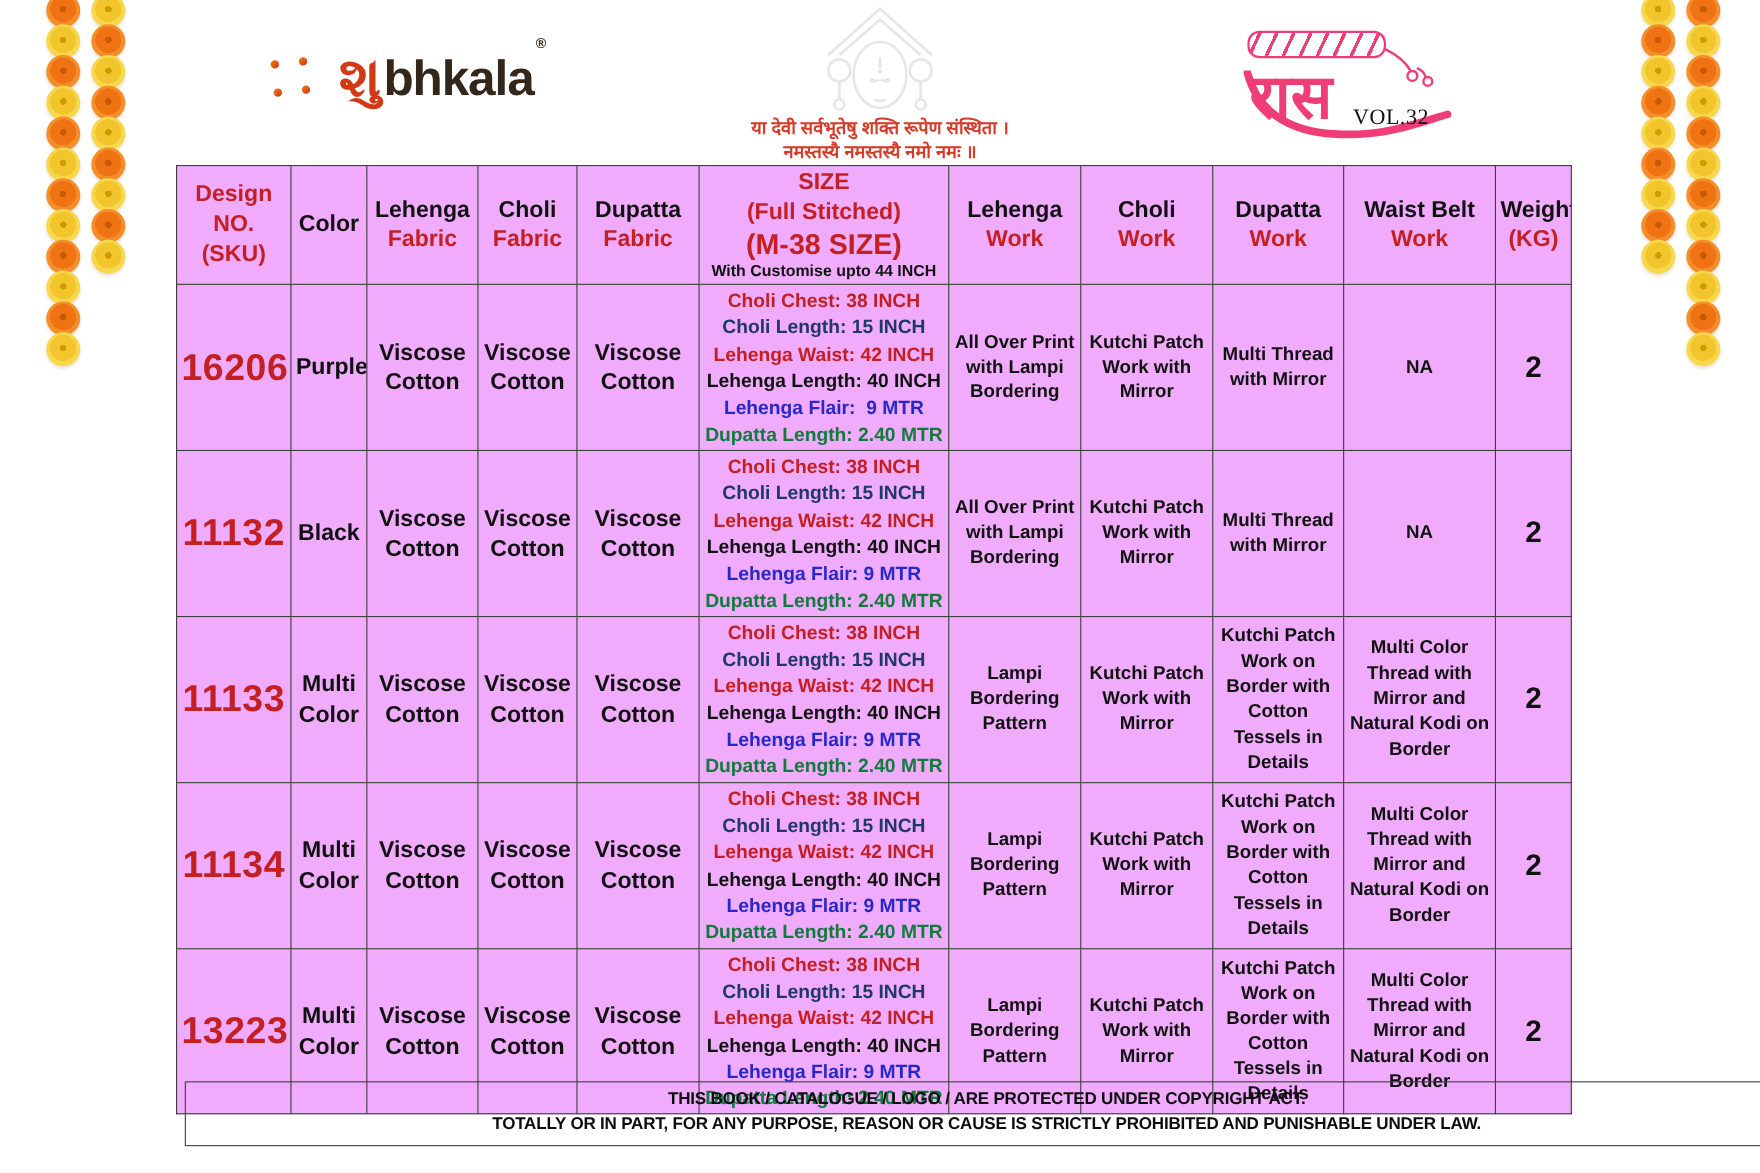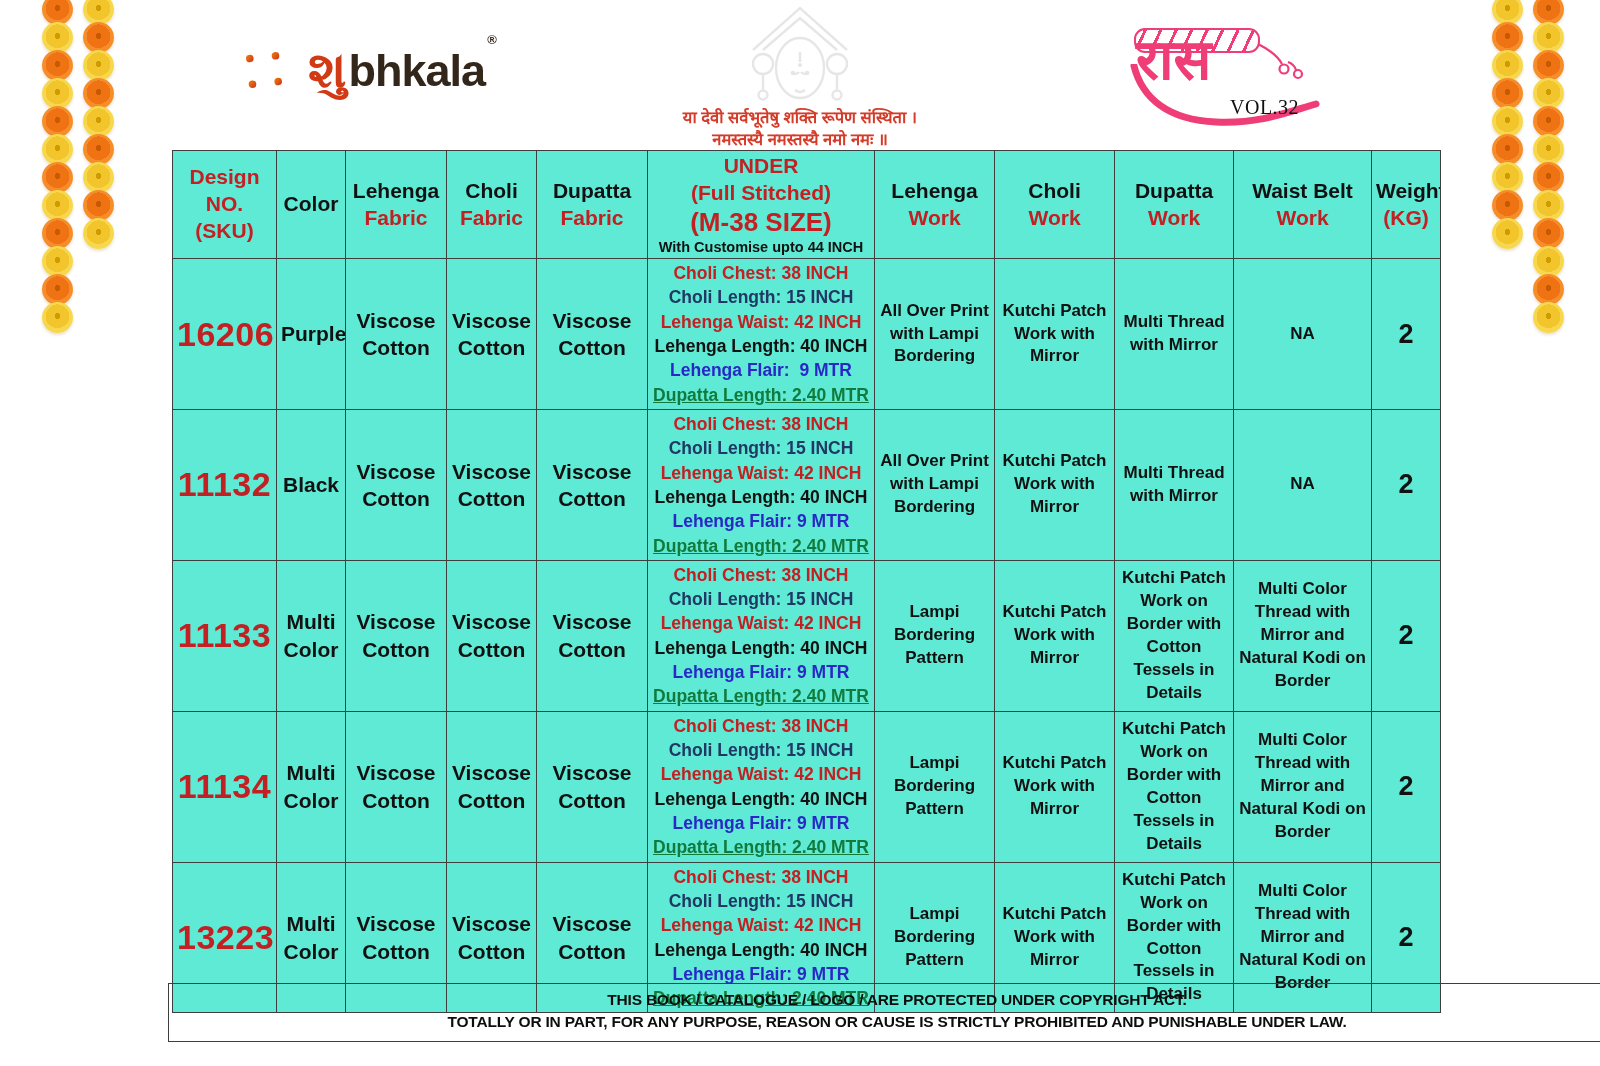--- a/index.html
+++ b/index.html
@@ -27,43 +27,43 @@
   .deity{position:absolute;left:655px;top:2px;width:290px;text-align:center;}
   .deity svg{display:block;margin:0 auto;}
   .mantra{color:#d43b28;font-weight:bold;font-size:16.5px;line-height:1.4;margin-top:4px;}
 
   
   .raas{position:absolute;left:1118px;top:20px;width:210px;height:130px;}
   .raas-bar{position:absolute;left:16px;top:8px;width:122px;height:21px;border:2.5px solid var(--pink);
             border-radius:11px;
             background:repeating-linear-gradient(115deg,#fff 0 7px,var(--pink) 7px 10px, #fff 10px 14px);}
   .raas-thread{position:absolute;left:136px;top:22px;}
-  .raas-text{position:absolute;left:18px;top:12px;font-size:56px;line-height:1;font-weight:bold;color:var(--pink);}
+  .raas-text{position:absolute;left:18px;top:40px;font-size:56px;line-height:1;font-weight:bold;color:var(--pink);}
   .raas-swoosh{position:absolute;left:6px;top:44px;}
   .raas-vol{position:absolute;left:112px;top:76px;font-family:"Liberation Serif",serif;
             font-size:20px;color:#101010;letter-spacing:.5px;}
 
   
-  table.cat{position:absolute;left:172px;top:150px;width:1268px;border-collapse:collapse;
-            table-layout:fixed;background:#5eead4;}
+  table.cat{position:absolute;left:160px;top:150px;width:1268px;border-collapse:collapse;
+            table-layout:fixed;background:#f0abfc;}
   table.cat th,table.cat td{border:1.6px solid var(--border);padding:2px 4px;text-align:center;
             vertical-align:middle;overflow:hidden;}
   table.cat thead tr{height:108px;}
   table.cat tbody tr{height:145px;}
   .h-line{font-weight:bold;font-size:21px;line-height:1.28;color:var(--ink);}
   .h-line.red{color:var(--red);}
   .h-line.red-big{color:var(--red);font-size:26px;line-height:1.2;}
   .h-line.small{font-size:14.5px;line-height:1.25;color:var(--ink);}
   .sku{font-size:34px;font-weight:bold;color:var(--red);letter-spacing:.5px;}
   .colname,.fab{font-size:21px;font-weight:bold;color:var(--ink);line-height:1.3;}
   .size-line{font-size:17.5px;font-weight:bold;line-height:1.39;white-space:pre;}
   .size-line.red{color:var(--red);}
   .size-line.navy{color:var(--navy);}
   .size-line.blue{color:var(--blue);}
-  .size-line.green{color:var(--green);text-decoration:underline;}
+  .size-line.green{color:var(--green);}
   .size-line.black{color:var(--ink);}
   .work{font-size:17px;font-weight:bold;color:var(--ink);line-height:1.35;}
   .wt{font-size:27px;font-weight:bold;color:var(--ink);}
 
   
   .copyright{position:absolute;left:168px;top:983px;width:1458px;box-sizing:border-box;
              border:1.6px solid var(--border);padding:5px 8px 7px 8px;text-align:center;}
   .copyright div{font-size:15.5px;font-weight:bold;color:#0d0d0d;line-height:1.45;letter-spacing:-0.2px;}
 </style>
 </head>
@@ -224,21 +224,21 @@
           </th>
           <th>
             <div class="h-line black">Choli</div>
             <div class="h-line red">Fabric</div>
           </th>
           <th>
             <div class="h-line black">Dupatta</div>
             <div class="h-line red">Fabric</div>
           </th>
           <th>
-            <div class="h-line red">UNDER</div>
+            <div class="h-line red">SIZE</div>
             <div class="h-line red">(Full Stitched)</div>
             <div class="h-line red-big">(M-38 SIZE)</div>
             <div class="h-line small">With Customise upto 44 INCH</div>
           </th>
           <th>
             <div class="h-line black">Lehenga</div>
             <div class="h-line red">Work</div>
           </th>
           <th>
             <div class="h-line black">Choli</div>

